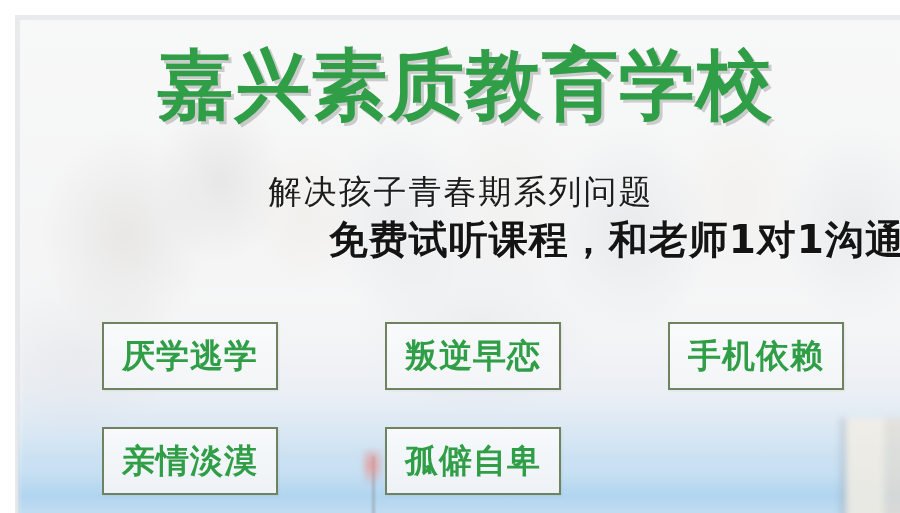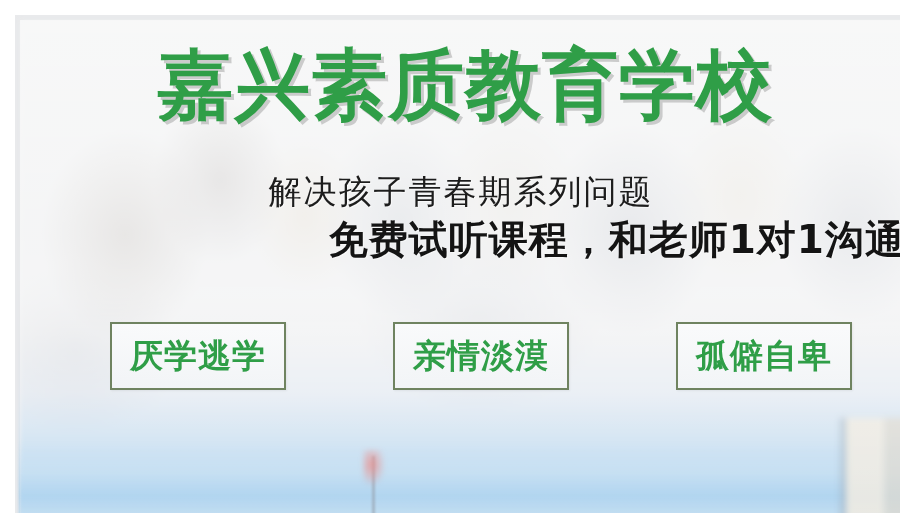--- a/index.html
+++ b/index.html
@@ -130,21 +130,21 @@
     font-weight: bold;
     letter-spacing: 1px;
     color: #141414;
     text-shadow: 1px 1px 0 rgba(255,255,255,.5);
     white-space: nowrap;
   }
 
   
   .tag-grid {
     position: absolute;
-    left: 80px;
+    left: 72px;
     top: 292px;
     width: 753px;
     display: grid;
     grid-template-columns: repeat(3, 186px);
     grid-template-rows: 78px 78px;
     column-gap: 97px;
     row-gap: 27px;
     text-align: center;
   }
 
@@ -179,18 +179,20 @@
   <div class="content">
 
     <h1 class="title">嘉兴素质教育学校</h1>
 
     <div class="sub1">解决孩子青春期系列问题</div>
 
     <div class="sub2">免费试听课程，和老师1对1沟通</div>
 
     <div class="tag-grid">
       <div class="tag">厌学逃学</div>
+      <div class="tag">叛逆早恋</div>
+      <div class="tag">手机依赖</div>
       <div class="tag">亲情淡漠</div>
       <div class="tag">孤僻自卑</div>
     </div>
 
   </div>
 </div>
 
 </body></html>

